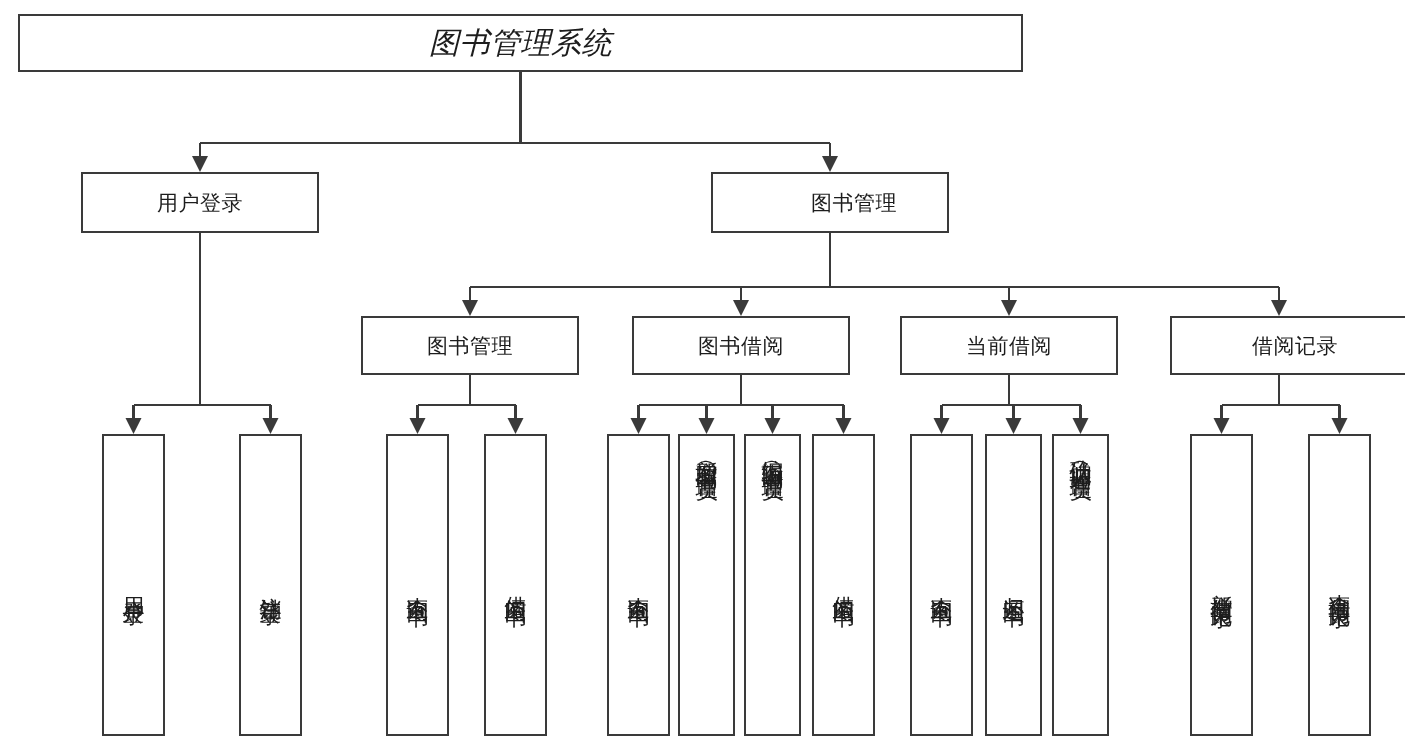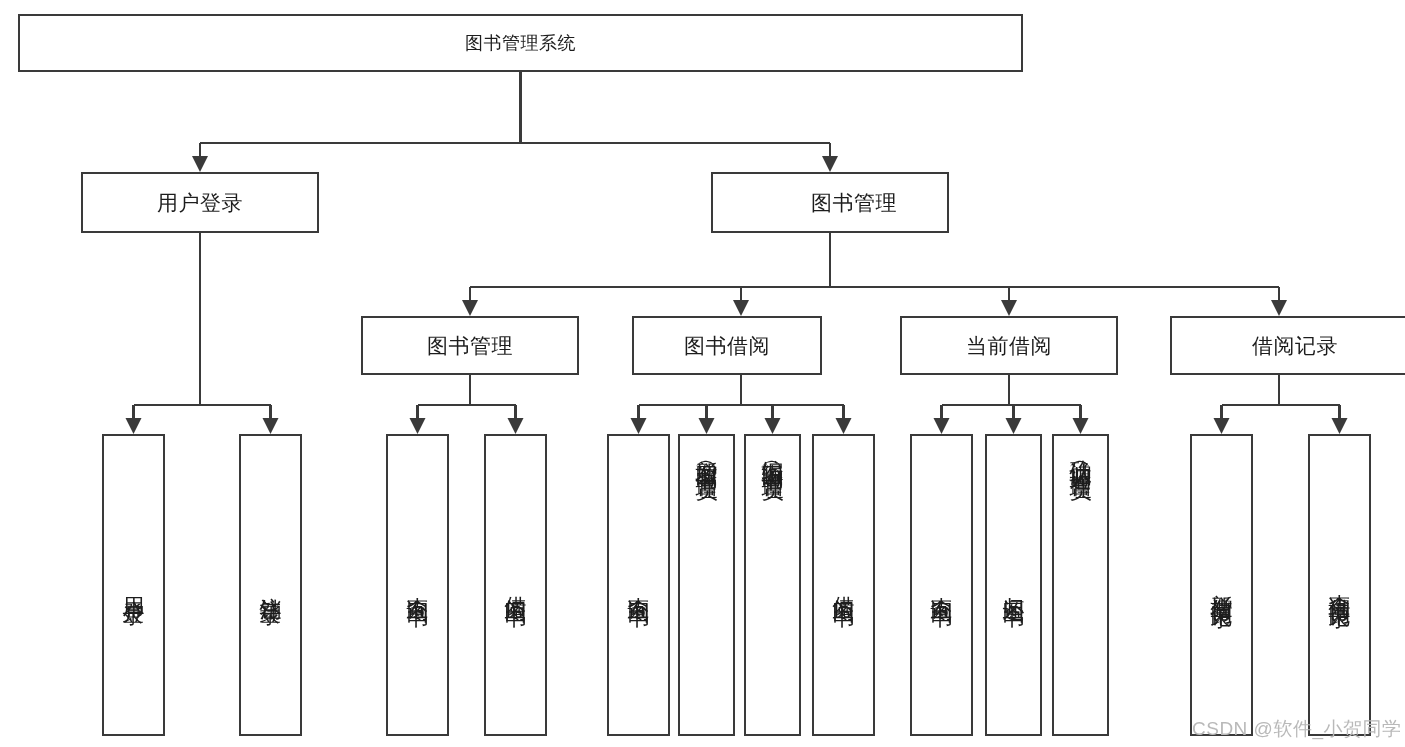--- a/index.html
+++ b/index.html
@@ -35,21 +35,21 @@
     text-align:center;
     line-height:1.12;
     color:#1d1d1d;
     white-space:nowrap;
   }
   
   .node.horiz .label{
     font-size:21px;
     letter-spacing:0.5px;
   }
-  .node.root .label{font-size:18px;}
+  .node.root .label{font-size:30px;font-style:italic;}
   
   .node.vert{
     align-items:flex-start;
     justify-content:center;
     padding-top:6px;
   }
   .node.vert .label{
     writing-mode:vertical-rl;
     text-orientation:upright;
     font-size:22px;
@@ -137,21 +137,21 @@
       </div>
       <div class="node horiz" style="left: 81px; top: 172px; width: 238px; height: 61px;">
         <span class="label">用户登录</span>
       </div>
       <div class="node horiz" style="left: 711px; top: 172px; width: 238px; height: 61px; padding-left: 48px;">
         <span class="label">图书管理</span>
       </div>
       <div class="node horiz" style="left: 361px; top: 316px; width: 218px; height: 59px;">
         <span class="label">图书管理</span>
       </div>
-      <div class="node horiz" style="left: 632px; top: 316px; width: 190px; height: 59px;">
+      <div class="node horiz" style="left: 632px; top: 316px; width: 218px; height: 59px;">
         <span class="label">图书借阅</span>
       </div>
       <div class="node horiz" style="left: 900px; top: 316px; width: 218px; height: 59px; align-items: center;">
         <span class="label">当前借阅</span>
       </div>
       <div class="node horiz" style="left: 1170px; top: 316px; width: 250px; height: 59px;">
         <span class="label">借阅记录</span>
       </div>
       <div class="node vert center" style="left: 102px; top: 434px; width: 63px; height: 302px;">
         <span class="label">用户登录</span>
@@ -187,15 +187,14 @@
         <span class="label">确认归还（管理员）</span>
       </div>
       <div class="node vert center" style="left: 1190px; top: 434px; width: 63px; height: 302px;">
         <span class="label">新增借阅记录</span>
       </div>
       <div class="node vert center" style="left: 1308px; top: 434px; width: 63px; height: 302px;">
         <span class="label">查询借阅记录</span>
       </div>
     </div>
 
-  <div class="watermark" style="left: 1192px; top: 716px; color: rgb(185, 185, 185);">CSDN @软件_小贺同学</div>
 
 </div>
 
 </body></html>

